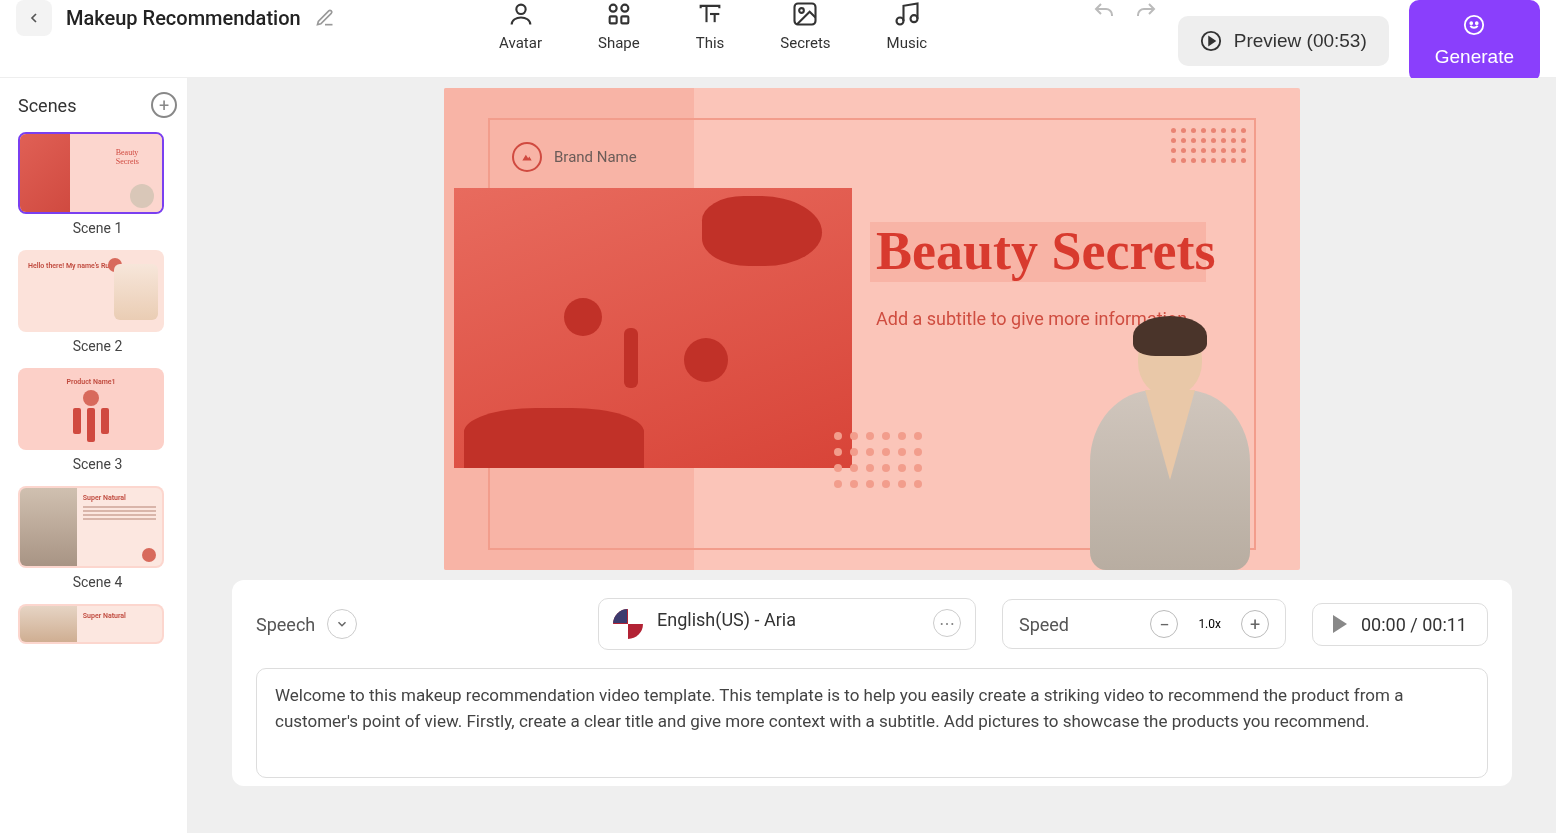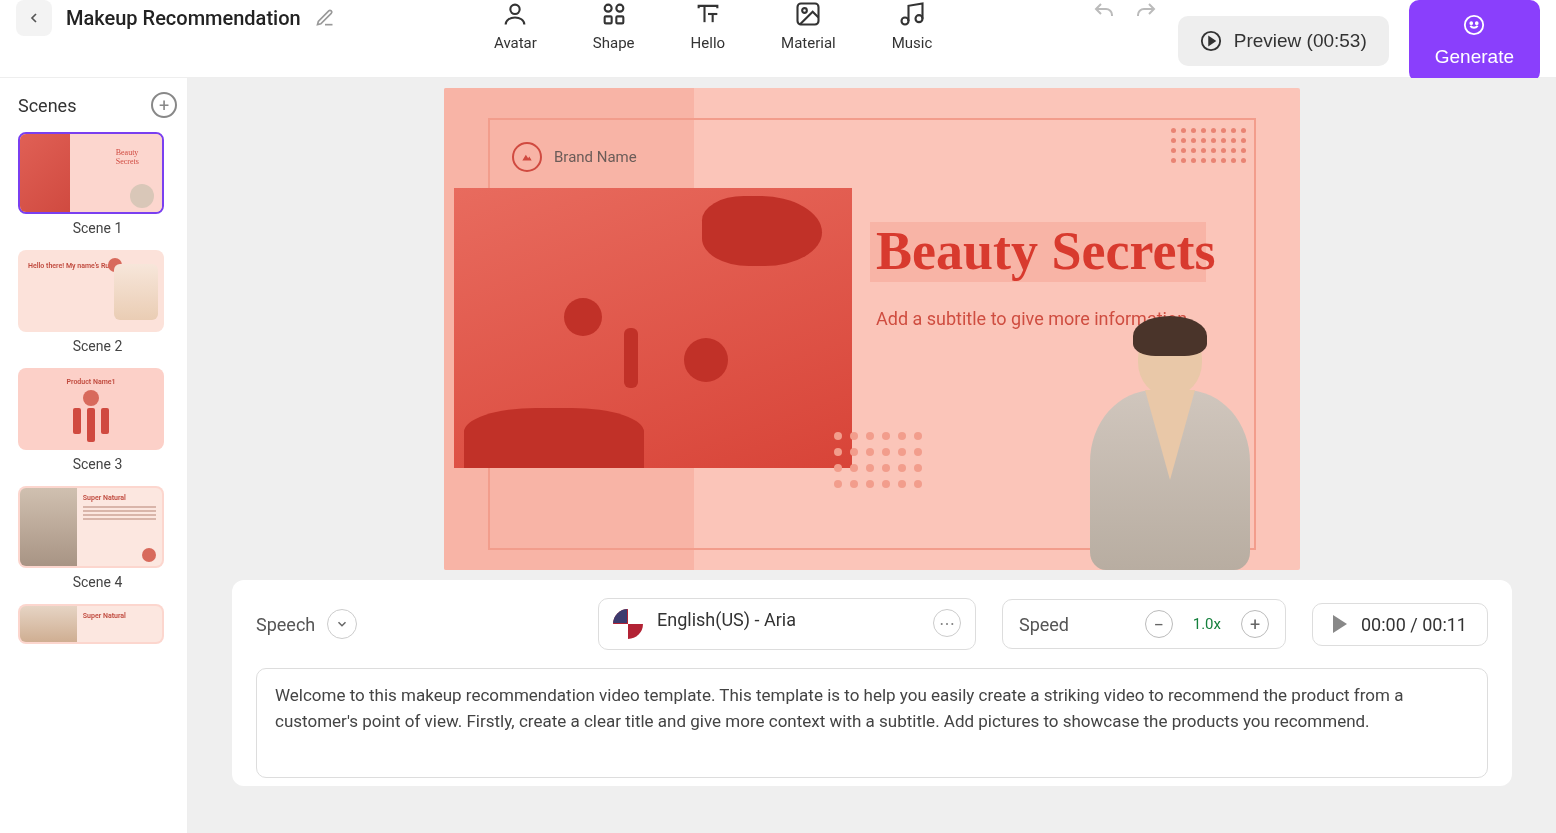--- a/index.html
+++ b/index.html
@@ -78,21 +78,21 @@
 .bp-label { font-size: 18px; color: #555; }
 .chev-circle { width: 30px; height: 30px; border: 1px solid #ccc; border-radius: 50%; display: flex; align-items: center; justify-content: center; cursor: pointer; color: #666; }
 .voice-pill { display: flex; gap: 14px; border: 1px solid #ddd; border-radius: 10px; padding: 10px 14px; width: 378px; cursor: pointer; }
 .flag { width: 30px; height: 30px; border-radius: 50%; background: conic-gradient(#ffffff 0 25%, #b22234 0 50%, #ffffff 0 75%, #b22234 0 100%); position: relative; overflow: hidden; }
 .flag::before { content: ""; position: absolute; left: 0; top: 0; width: 14px; height: 14px; background: #3c3b6e; }
 .voice-name { font-size: 18px; color: #333; flex: 1; }
 .dots3 { width: 28px; height: 28px; border: 1px solid #ccc; border-radius: 50%; display: flex; align-items: center; justify-content: center; color: #888; font-size: 16px; cursor: pointer; }
 .speed-box { display: flex; align-items: center; gap: 16px; border: 1px solid #ddd; border-radius: 10px; padding: 10px 16px; width: 284px; }
 .speed-box .lbl { font-size: 18px; color: #555; flex: 1; }
 .circle-btn { width: 28px; height: 28px; border: 1px solid #bbb; border-radius: 50%; display: flex; align-items: center; justify-content: center; font-size: 18px; color: #666; cursor: pointer; }
-.speed-val { font-size: 15px; color: #15803d; margin: 0 4px; }
+.speed-val { font-size: 12px; color: #000000; margin: 0 4px; }
 .time-box { display: flex; align-items: center; gap: 14px; border: 1px solid #ddd; border-radius: 10px; padding: 10px 20px; }
 .play-tri { width: 0; height: 0; border-left: 14px solid #888; border-top: 9px solid transparent; border-bottom: 9px solid transparent; cursor: pointer; }
 .time-txt { font-size: 18px; color: #333; }
 
 .speech-text { margin-top: 18px; border: 1px solid #ddd; border-radius: 10px; padding: 14px 18px; font-size: 17px; color: #444; line-height: 1.5; min-height: 110px; }
 
 
 .th-text { position: absolute; top: 10px; left: 8px; font-size: 7px; color: #c04a3e; font-weight: 600; }
 .th-dot-avatar { position: absolute; top: 6px; right: 40px; width: 14px; height: 14px; border-radius: 50%; background: #d86a5c; }
 .th-model { position: absolute; right: 4px; top: 12px; width: 44px; height: 56px; background: linear-gradient(#f7e6da,#eacdb4); border-radius: 6px; }
@@ -149,29 +149,29 @@
           </svg>
         <span class="tool-label">Shape</span>
       </div>
       <div class="tool-item">
         <svg viewBox="0 0 24 24" fill="none" stroke-width="1.8">
             <path d="M4 7V5h16v2"></path>
             <path d="M9 5v14"></path>
             <path d="M12 12h8"></path>
             <path d="M16 12v7"></path>
           </svg>
-        <span class="tool-label">Hello</span>
+        <span class="tool-label">This</span>
       </div>
       <div class="tool-item">
         <svg viewBox="0 0 24 24" fill="none" stroke-width="1.8">
             <rect x="3" y="3" width="18" height="18" rx="3"></rect>
             <circle cx="9" cy="9" r="2"></circle>
             <path d="M21 15l-5-5L5 21"></path>
           </svg>
-        <span class="tool-label">Material</span>
+        <span class="tool-label">Secrets</span>
       </div>
       <div class="tool-item">
         <svg viewBox="0 0 24 24" fill="none" stroke-width="1.8">
             <path d="M9 18V5l12-2v13"></path>
             <circle cx="6" cy="18" r="3"></circle>
             <circle cx="18" cy="16" r="3"></circle>
           </svg>
         <span class="tool-label">Music</span>
       </div>
     </div>

